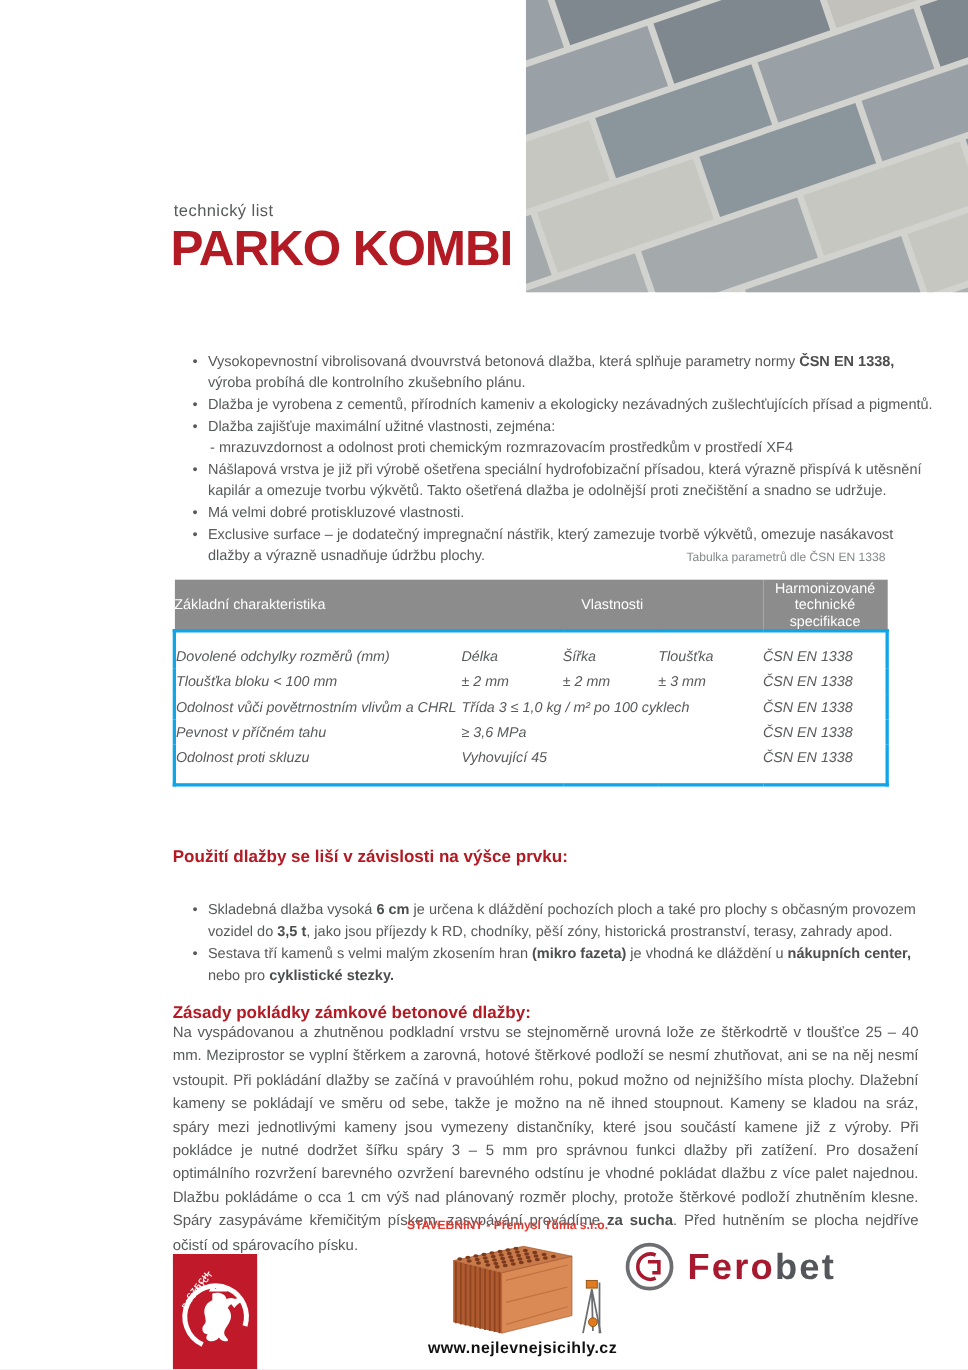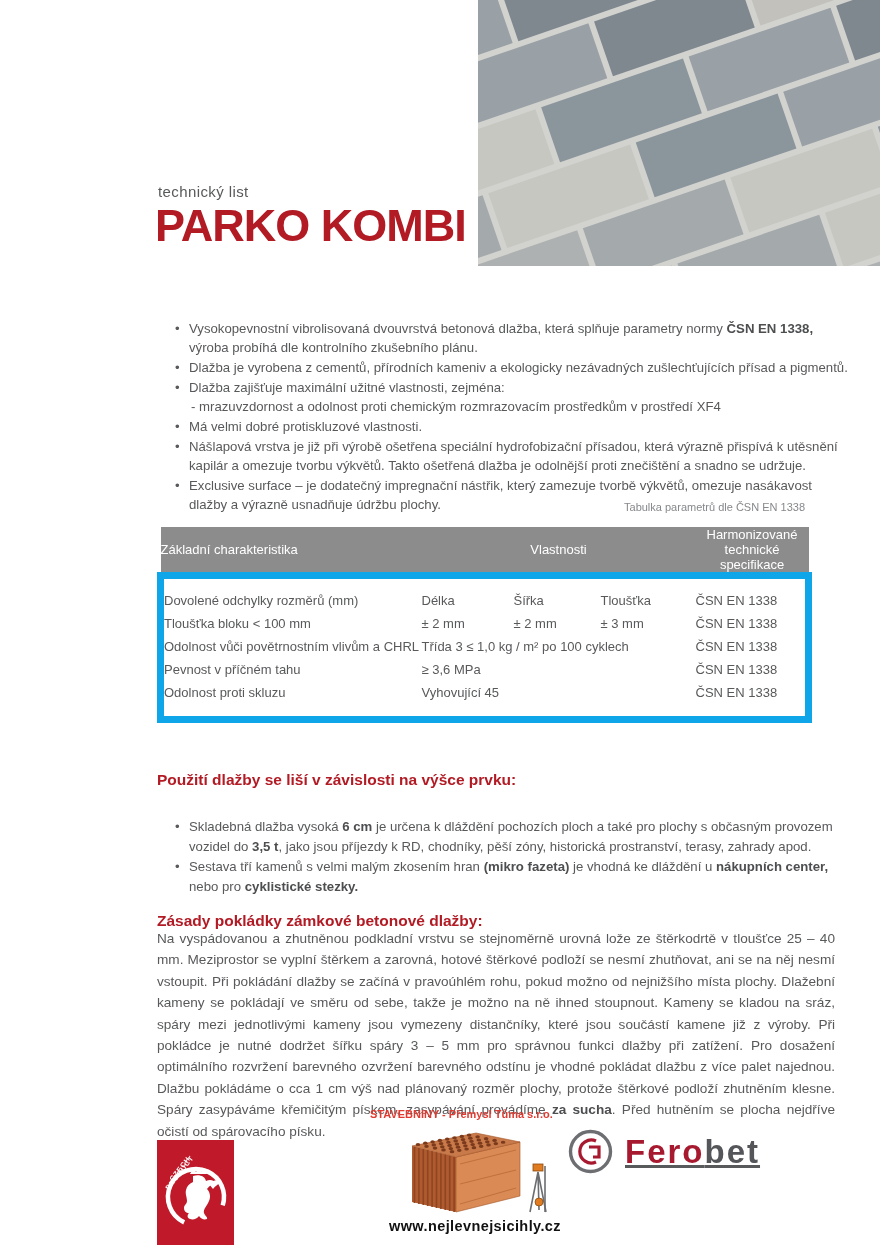--- a/index.html
+++ b/index.html
@@ -25,21 +25,21 @@
   
   .table-caption{position:absolute;left:157px;top:501px;width:648px;text-align:right;
     font-size:11px;color:#86888b;}
   table.param-table{position:absolute;left:157px;top:527px;width:648px;
     border-collapse:collapse;table-layout:fixed;font-size:13px;color:#58595b;}
   table.param-table thead th{background:#8c8c8c;color:#ffffff;font-weight:normal;
     font-size:13px;height:45px;vertical-align:middle;padding:0;}
   th.h-char{text-align:left;padding-left:15px;}
   th.h-vlast{text-align:center;}
   th.h-spec{text-align:center;font-size:12.5px;line-height:15px;padding:0 2px;}
-  table.param-table tbody{border:7px solid #0ea5e9;}
+  table.param-table tbody{border:3px solid #0ea5e9;font-style:italic;}
   table.param-table td{height:23px;padding:0;vertical-align:middle;white-space:nowrap;overflow:visible;}
   td.c-label{padding-left:15px;}
   table.param-table tbody tr:first-child td{padding-top:10px;}
   table.param-table tbody tr:last-child td{padding-bottom:12px;}
   
   .red-heading{position:absolute;left:157px;font-size:15.5px;font-weight:bold;color:#b21a24;}
   #usage-heading{top:771px;}
   #laying-heading{top:912px;text-align:center;}
   
   #laying-paragraph{position:absolute;left:157px;top:928px;width:678px;
@@ -47,21 +47,21 @@
   #laying-paragraph b{font-weight:bold;color:#4d4e50;}
   
   .czech-logo{position:absolute;left:157px;top:1140px;width:77px;height:105px;}
   .czech-logo svg{display:block;width:100%;height:100%;}
   .stavebniny{position:absolute;left:370px;top:1108px;width:210px;text-align:left;
     font-size:11px;font-weight:bold;color:#e13a30;}
   .brick{position:absolute;left:398px;top:1124px;width:160px;height:96px;}
   .brick svg{display:block;width:100%;height:100%;}
   .website{position:absolute;left:362px;top:1218px;width:226px;text-align:center;
     font-size:14.5px;font-weight:bold;letter-spacing:.4px;color:#111111;}
-  .ferobet{position:absolute;left:567px;top:1128px;display:flex;align-items:center;text-decoration:underline;}
+  .ferobet{position:absolute;left:567px;top:1128px;display:flex;align-items:center;}
   .ferobet-icon{width:47px;height:47px;}
   .ferobet-text{margin-left:11px;font-size:33px;font-weight:bold;letter-spacing:2px;}
   .ferobet-text .p1{color:#a6192e;}
   .ferobet-text .p2{color:#54565a;}
 </style>
 </head>
 <body>
 
 <div class="page">
 
@@ -199,22 +199,22 @@
       </svg>
   </div>
 
   <div class="kicker">technický list</div>
   <div class="title">PARKO KOMBI</div>
 
   <ul class="bullets" id="intro-list">
       <li><span>Vysokopevnostní vibrolisovaná dvouvrstvá betonová dlažba, která splňuje parametry normy </span><b>ČSN EN 1338,</b><span> výroba probíhá dle kontrolního zkušebního plánu.</span></li>
       <li><span>Dlažba je vyrobena z cementů, přírodních kameniv a ekologicky nezávadných zušlechťujících přísad a pigmentů.</span></li>
       <li><span>Dlažba zajišťuje maximální užitné vlastnosti, zejména:</span><div class="subline">- mrazuvzdornost a odolnost proti chemickým rozmrazovacím prostředkům v prostředí XF4</div></li>
+      <li><span>Nášlapová vrstva je již při výrobě ošetřena speciální hydrofobizační přísadou, která výrazně přispívá k utěsnění kapilár a omezuje tvorbu výkvětů. Takto ošetřená dlažba je odolnější proti znečištění a snadno se udržuje.</span></li>
       <li><span>Má velmi dobré protiskluzové vlastnosti.</span></li>
-      <li><span>Nášlapová vrstva je již při výrobě ošetřena speciální hydrofobizační přísadou, která výrazně přispívá k utěsnění kapilár a omezuje tvorbu výkvětů. Takto ošetřená dlažba je odolnější proti znečištění a snadno se udržuje.</span></li>
       <li><span>Exclusive surface – je dodatečný impregnační nástřik, který zamezuje tvorbě výkvětů, omezuje nasákavost dlažby a výrazně usnadňuje údržbu plochy.</span></li>
     </ul>
 
   <div class="table-caption">Tabulka parametrů dle ČSN EN 1338</div>
 
   <table class="param-table">
     <colgroup>
       <col style="width:261px">
         <col style="width:92px">
         <col style="width:87px">

